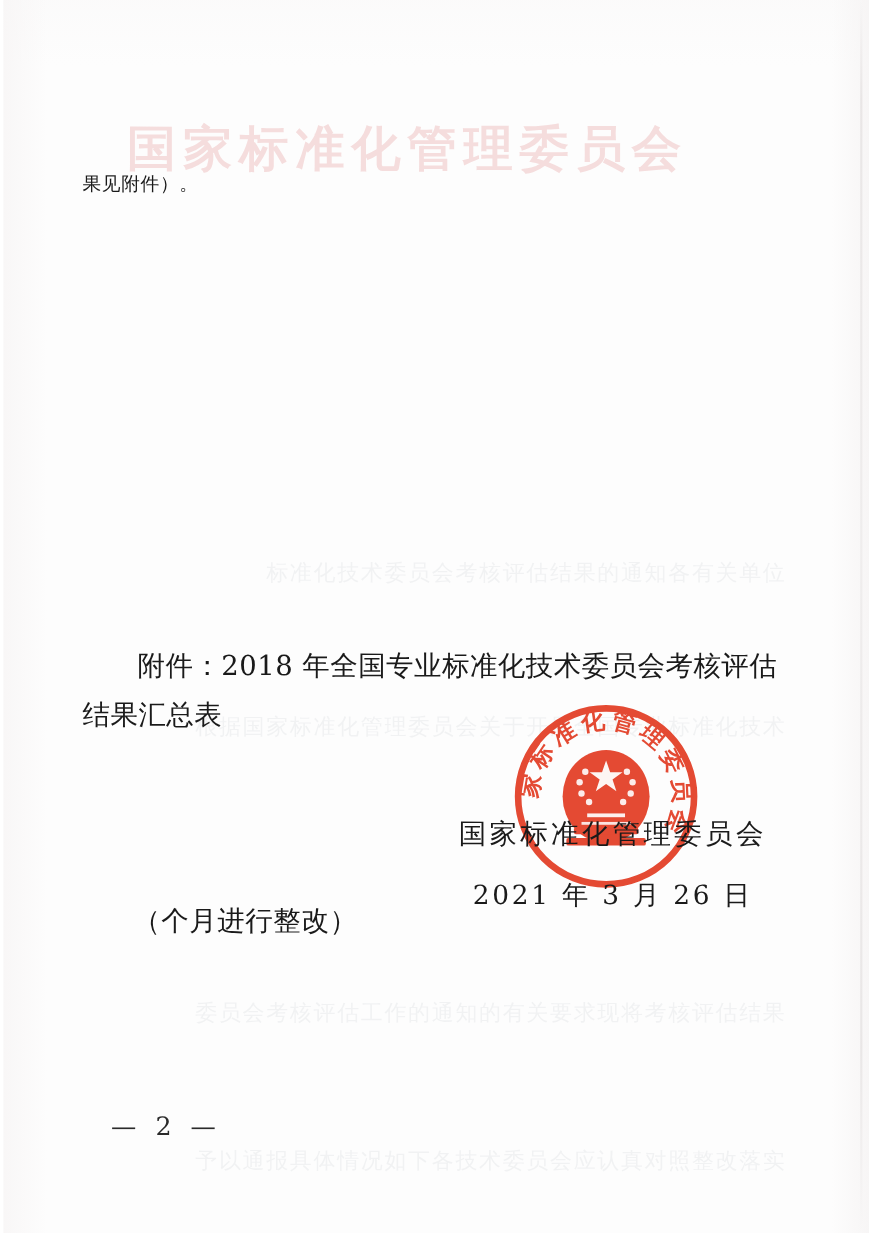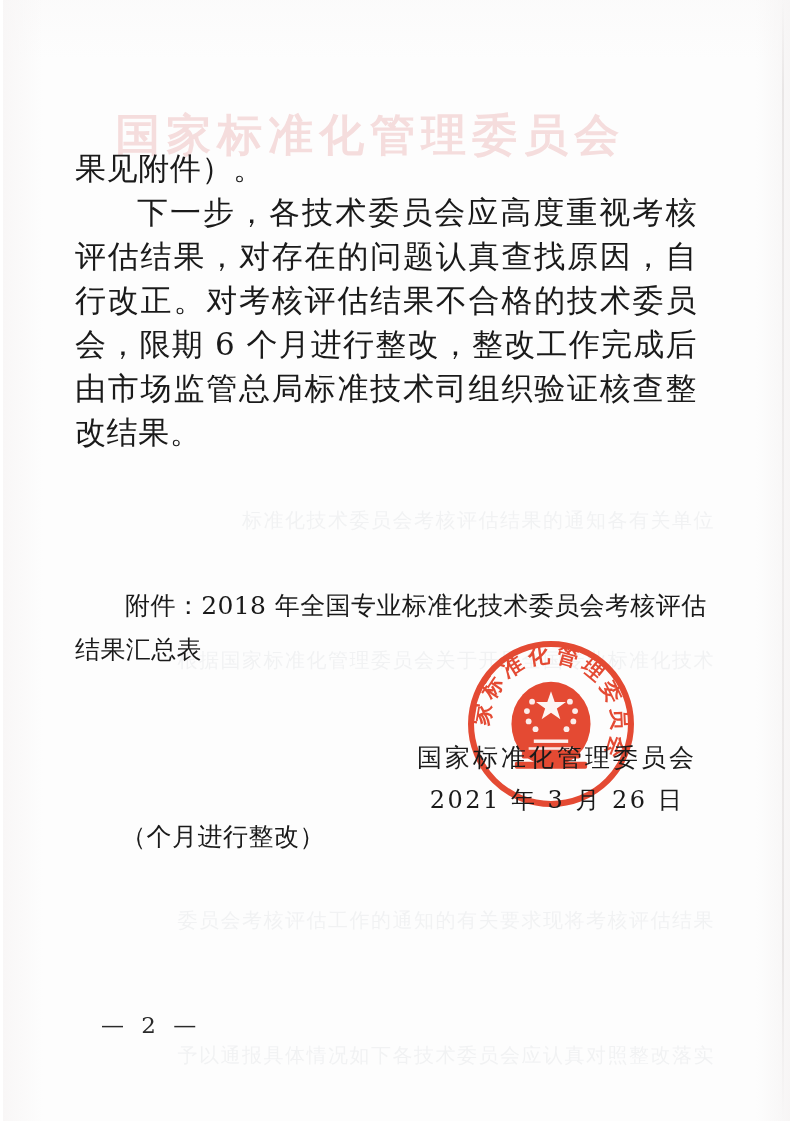--- a/index.html
+++ b/index.html
@@ -84,21 +84,21 @@
   .ghost-low  { top: 640px; }
   .ghost-bot  { top: 900px; }
   .ghost-end  { top: 1035px; }
 
   
   .body-text {
     position: absolute;
     left: 72px;
     top: 146px;
     width: 622px;
-    font-size: 31px;
+    font-size: 17px;
     line-height: 44px;
     letter-spacing: 0.6px;
     text-align: justify;
     text-justify: inter-ideograph;
   }
 
   .para {
     margin: 0;
     text-indent: 2em;
   }
@@ -127,21 +127,21 @@
   .sign-org {
     font-size: 25px;
     letter-spacing: 3px;
     line-height: 36px;
     white-space: nowrap;
   }
   .sign-date {
     font-size: 24px;
     letter-spacing: 2.5px;
     line-height: 40px;
-    margin-top: 4px;
+    margin-top: 18px;
     white-space: nowrap;
   }
 
   
   .release-note {
     position: absolute;
     left: 118px;
     top: 820px;
     font-size: 25px;
     letter-spacing: 0.5px;
@@ -182,21 +182,20 @@
 
   <div class="ghost-masthead">国家标准化管理委员会</div>
 
   <div class="ghost-block ghost-mid">标准化技术委员会考核评估结果的通知各有关单位</div>
   <div class="ghost-block ghost-low">根据国家标准化管理委员会关于开展全国专业标准化技术</div>
   <div class="ghost-block ghost-bot">委员会考核评估工作的通知的有关要求现将考核评估结果</div>
   <div class="ghost-block ghost-end">予以通报具体情况如下各技术委员会应认真对照整改落实</div>
 
   <div class="body-text">
     <p class="para no-indent">果见附件）。</p>
-    <p class="para">下一步，各技术委员会应高度重视考核评估结果，对存在的问题认真查找原因，自行改正。对考核评估结果不合格的技术委员会，限期 6 个月进行整改，整改工作完成后由市场监管总局标准技术司组织验证核查整改结果。</p>
   </div>
 
   <div class="attachment-line">附件：2018 年全国专业标准化技术委员会考核评估结果汇总表</div>
 
   <div class="seal">
     <svg viewBox="0 0 200 200" xmlns="http://www.w3.org/2000/svg">
       <defs>
         <path id="ringPath" d="M 100,100 m -72,0 a 72,72 0 1,1 144,0 a 72,72 0 1,1 -144,0"></path>
       </defs>
 

